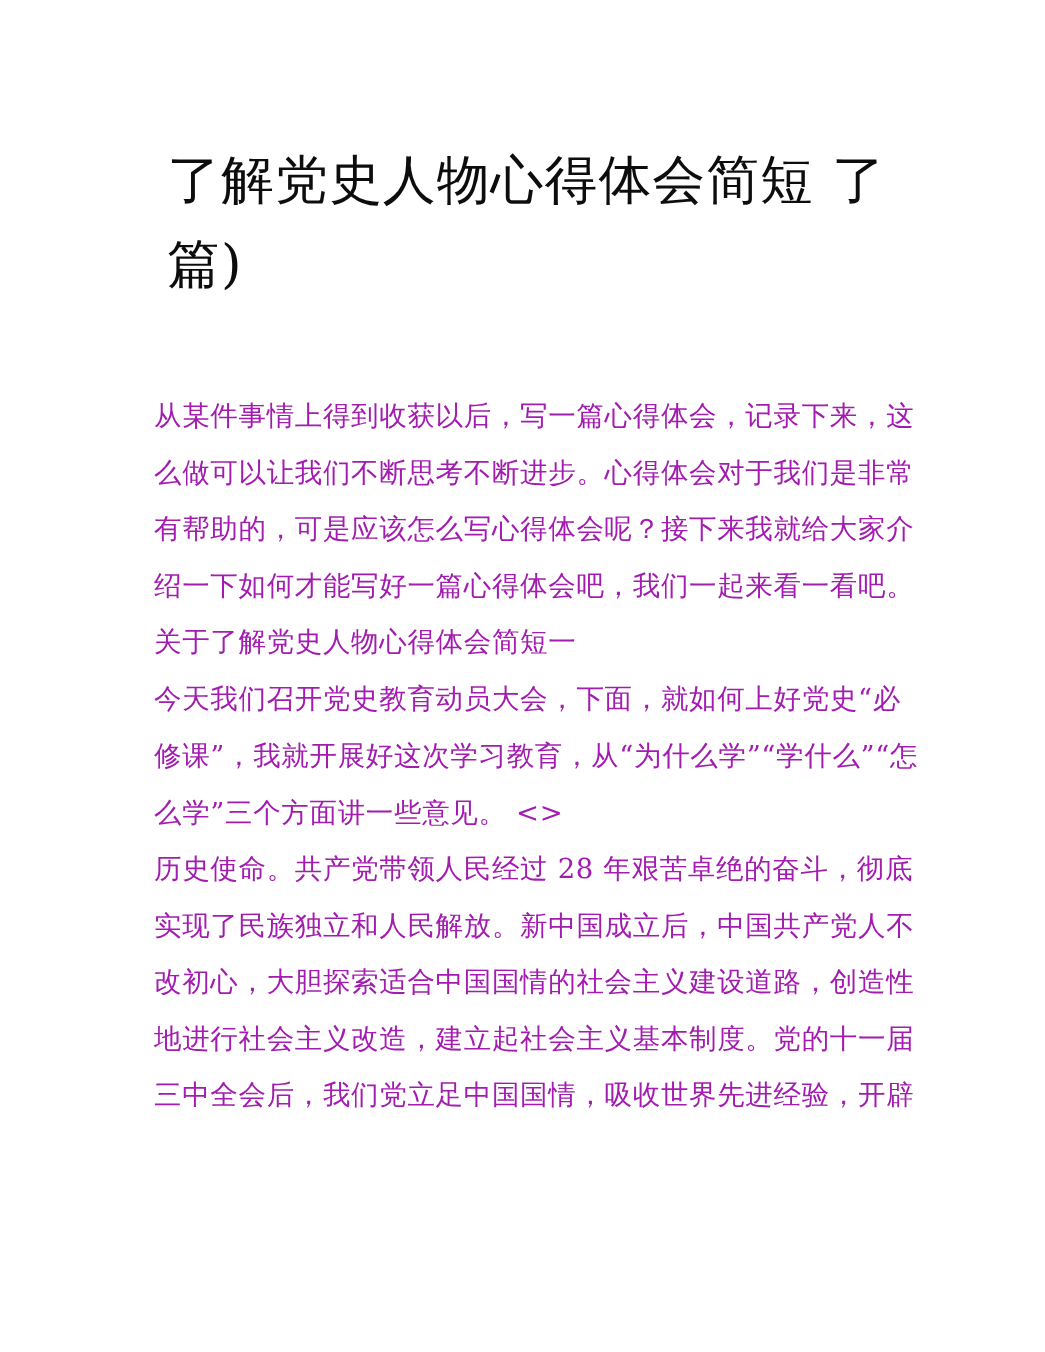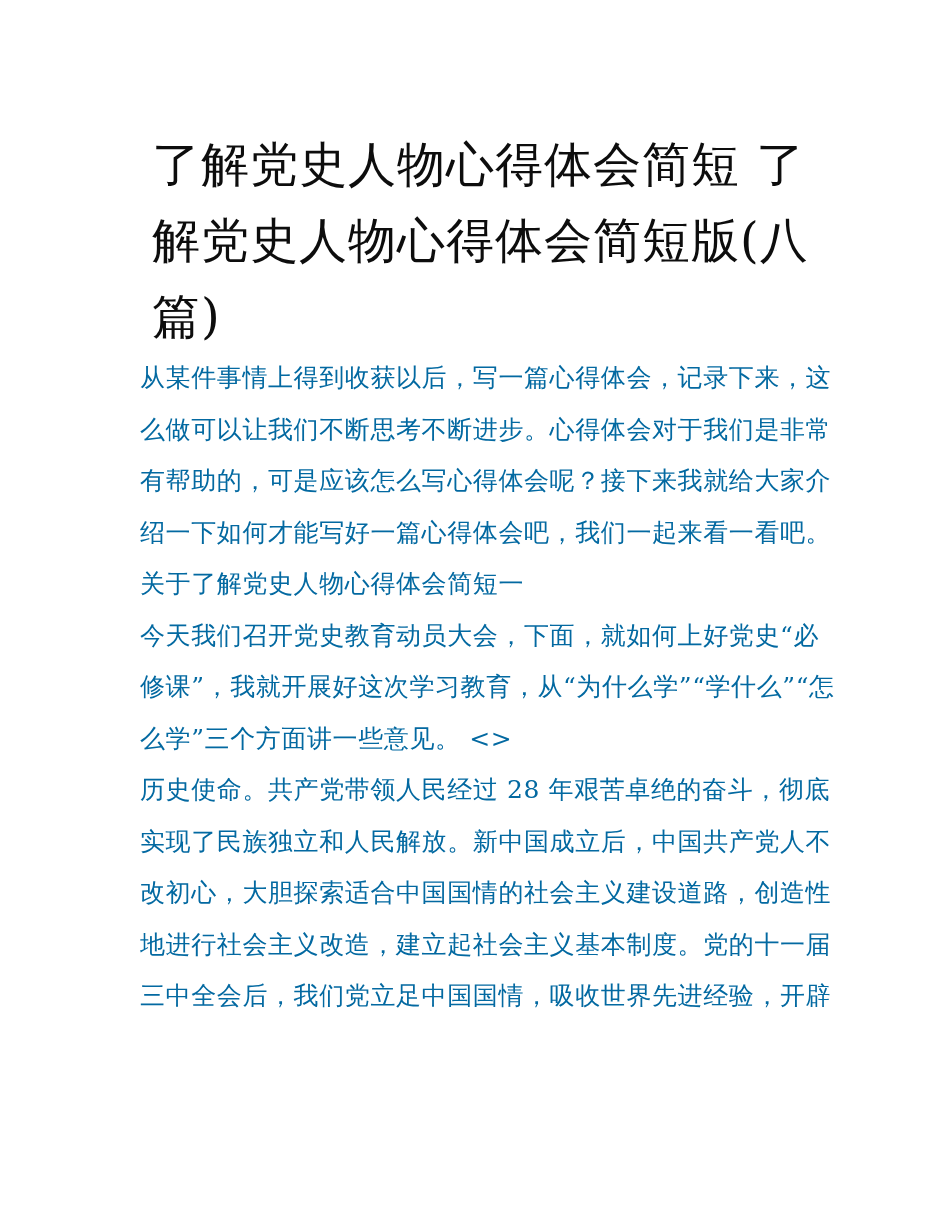--- a/index.html
+++ b/index.html
@@ -45,31 +45,30 @@
       top: 358px;
       width: 690px;
     }
     .body .line {
       display: block;
       white-space: nowrap;
       font-size: 25px;
       height: 51.5px;
       line-height: 40px;
       letter-spacing: 0.6px;
-      color: #0369a1;
+      color: #a21caf;
     }
   </style>
 </head>
 <body>
 
 <div class="page">
 
   <h1 class="title">
     <span class="tline">了解党史人物心得体会简短 了</span>
-    <span class="tline">解党史人物心得体会简短版(八</span>
     <span class="tline">篇)</span>
   </h1>
 
   <div class="body">
     <span class="line">从某件事情上得到收获以后，写一篇心得体会，记录下来，这</span>
     <span class="line">么做可以让我们不断思考不断进步。心得体会对于我们是非常</span>
     <span class="line">有帮助的，可是应该怎么写心得体会呢？接下来我就给大家介</span>
     <span class="line">绍一下如何才能写好一篇心得体会吧，我们一起来看一看吧。</span>
     <span class="line">关于了解党史人物心得体会简短一</span>
     <span class="line">今天我们召开党史教育动员大会，下面，就如何上好党史“必</span>

